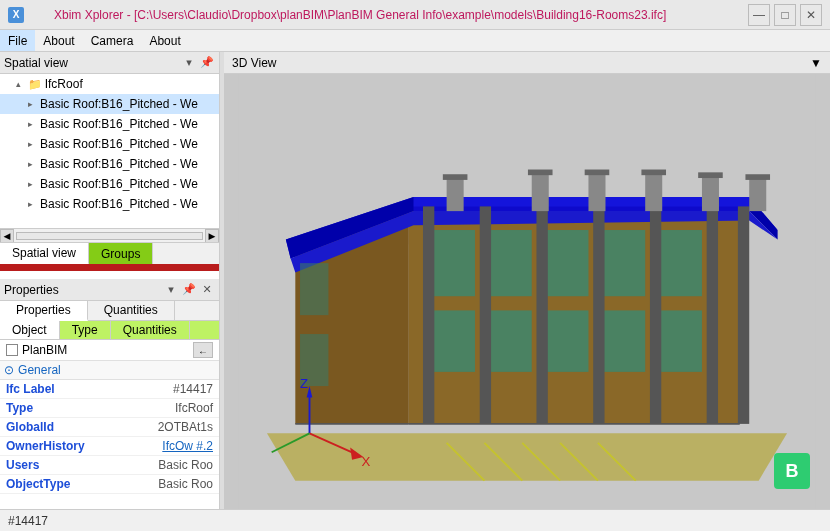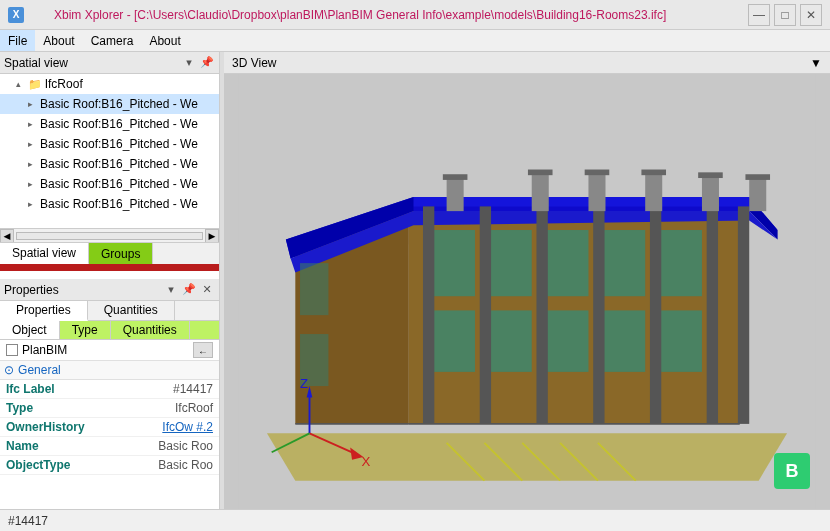--- a/index.html
+++ b/index.html
@@ -196,21 +196,21 @@
       border-bottom: 1px solid #e0e0e0;
       color: #1565c0;
       font-size: 12px;
       gap: 4px;
       cursor: pointer;
     }
 
     .prop-table { width: 100%; border-collapse: collapse; font-size: 12px; }
     .prop-table tr { border-bottom: 1px solid #f0f0f0; }
     .prop-table td { padding: 2px 6px; vertical-align: middle; }
-    .prop-table td:first-child { font-weight: bold; width: 40%; color: #0f766e; }
+    .prop-table td:first-child { font-weight: bold; width: 40%; color: #1d4ed8; }
     .prop-table td:last-child { color: #555; text-align: right; white-space: nowrap; overflow: hidden; text-overflow: ellipsis; max-width: 80px; }
 
     
     .right-panel {
       flex: 1;
       display: flex;
       flex-direction: column;
       background: #4d7c0f;
       overflow: hidden;
     }
@@ -418,25 +418,29 @@
             <tbody>
               <tr>
                 <td>Ifc Label</td>
                 <td>#14417</td>
               </tr>
               <tr>
                 <td>Type</td>
                 <td>IfcRoof</td>
               </tr>
               <tr>
+                <td>GlobalId</td>
+                <td>2OTBAt1s</td>
+              </tr>
+              <tr>
                 <td>OwnerHistory</td>
                 <td style="color:#1565c0; text-decoration:underline; cursor:pointer;">IfcOw #.2</td>
               </tr>
               <tr>
-                <td>Name</td>
+                <td>Users</td>
                 <td>Basic Roo</td>
               </tr>
               <tr>
                 <td>ObjectType</td>
                 <td>Basic Roo</td>
               </tr>
             </tbody>
           </table>
         </div>
       </div>

